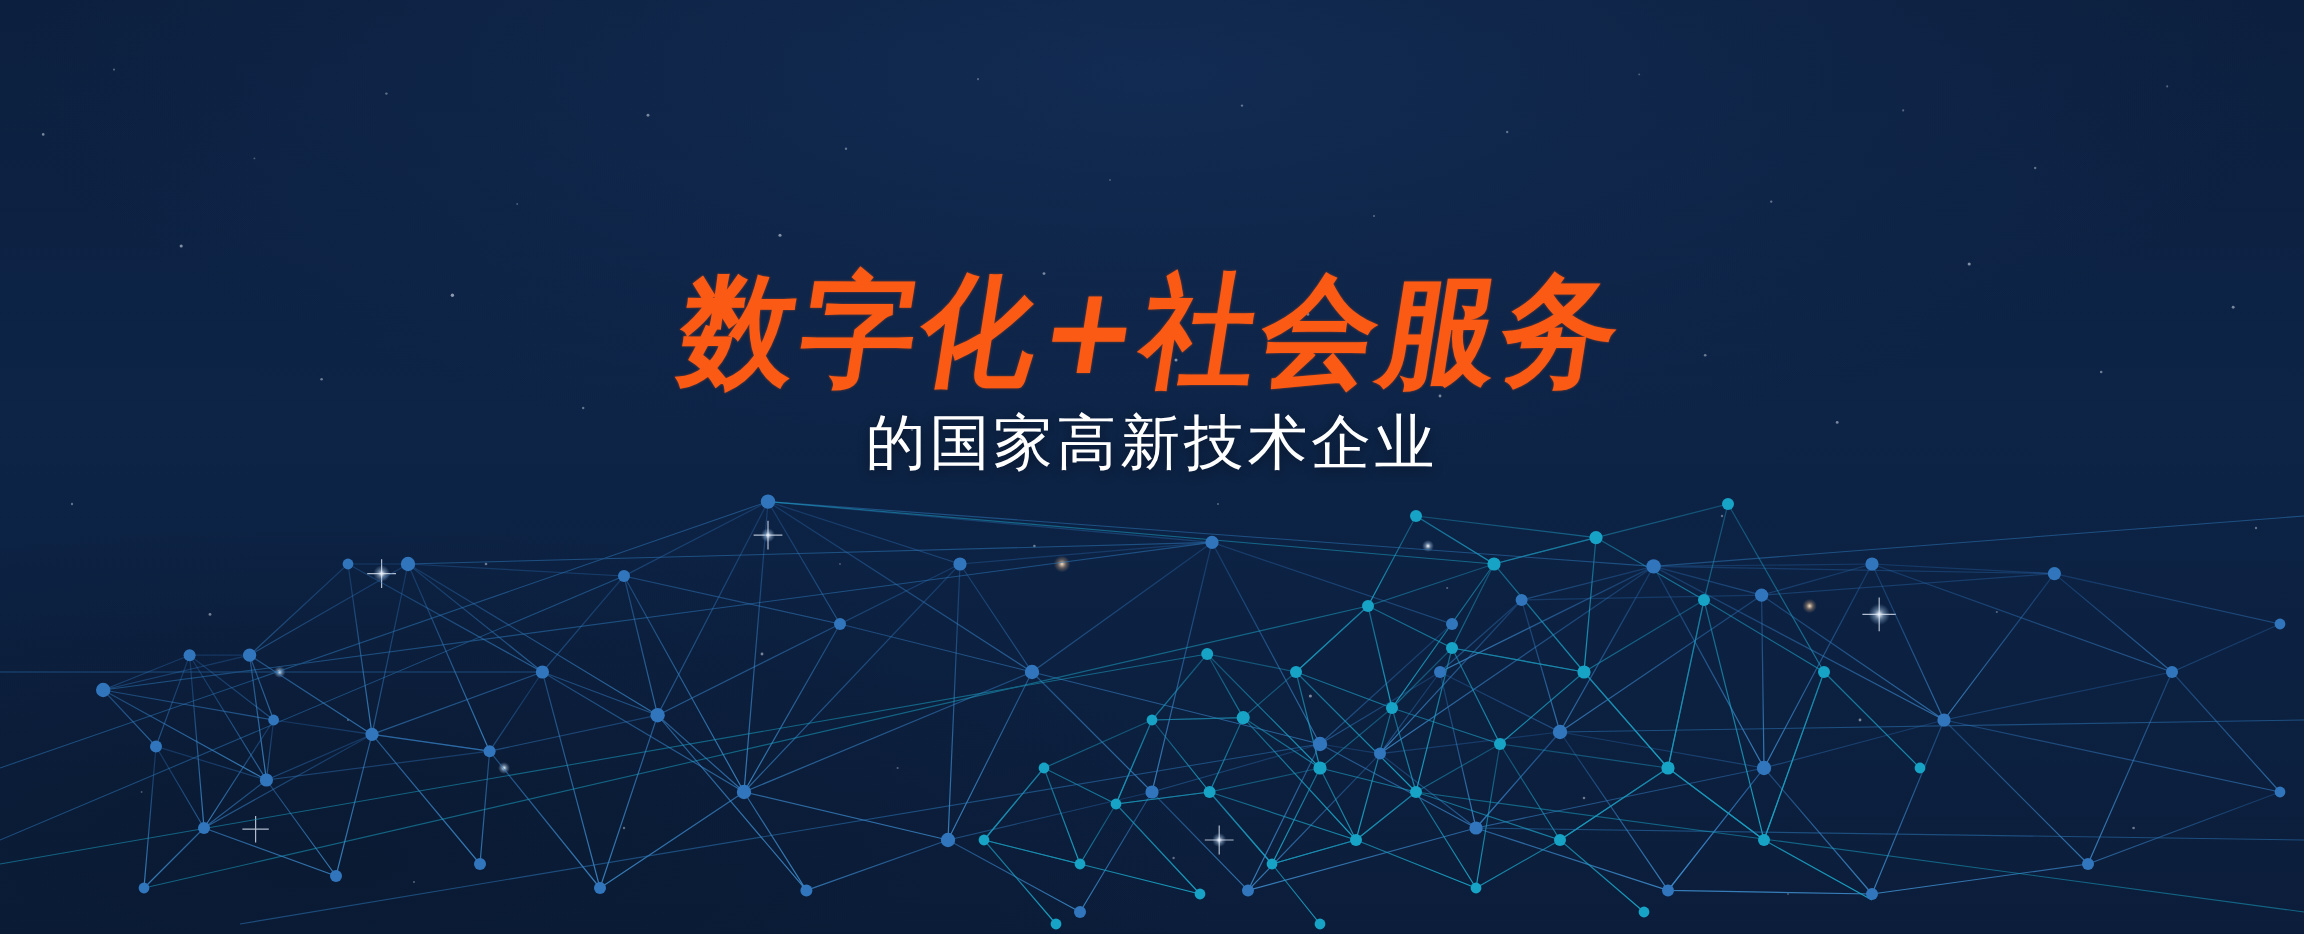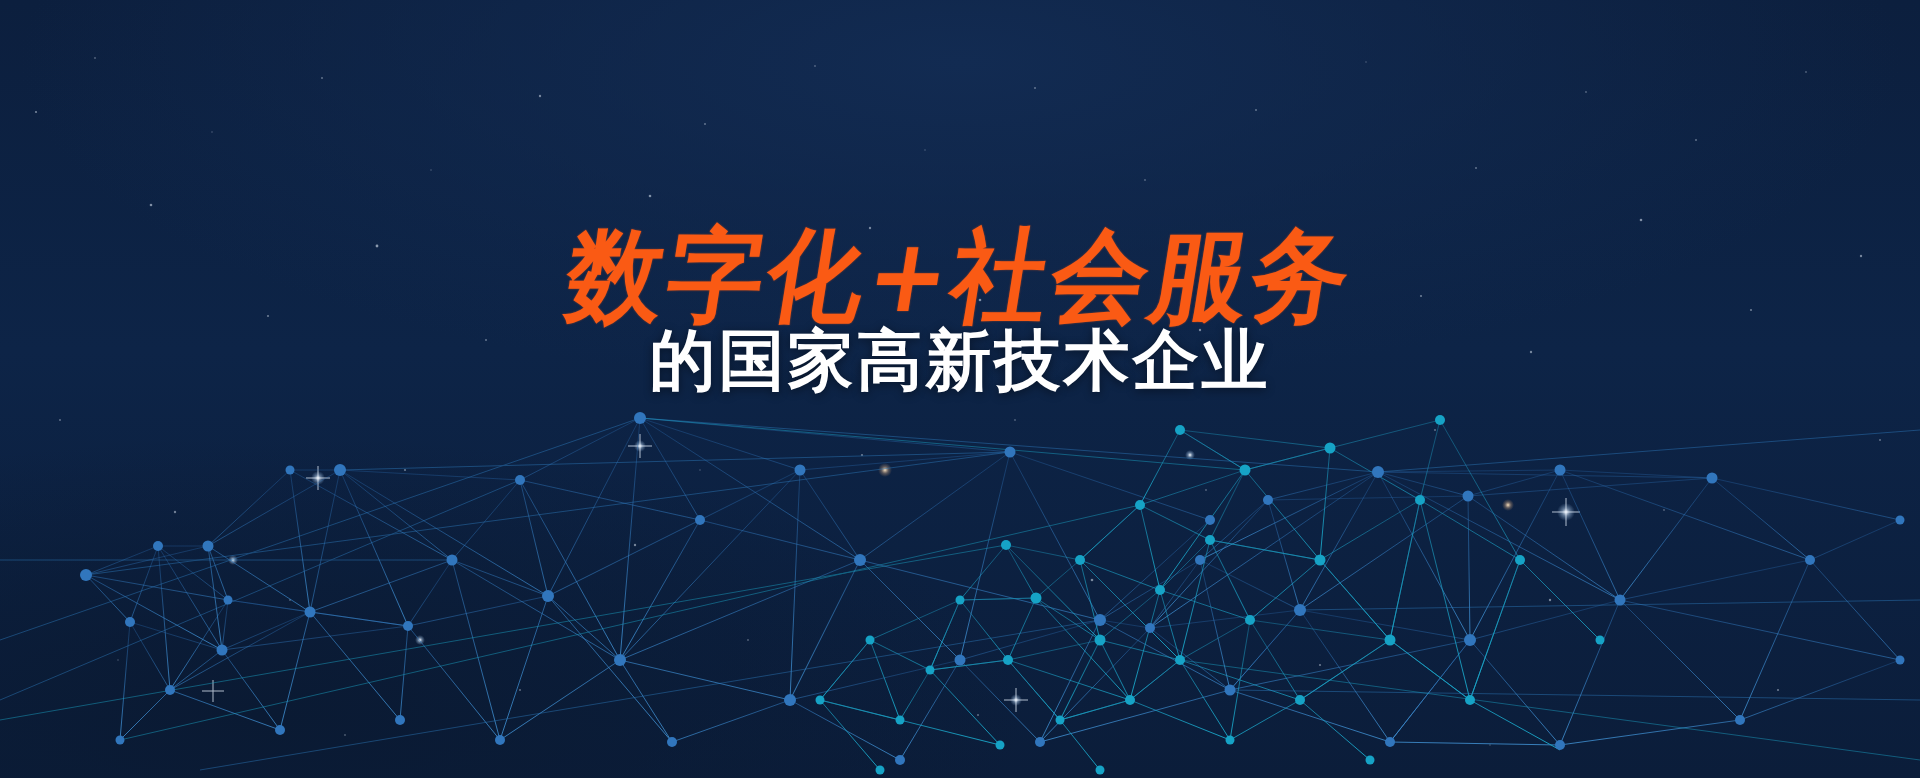--- a/index.html
+++ b/index.html
@@ -22,22 +22,23 @@
     margin-top:228px;
     font-family:"DejaVu Sans","Liberation Sans",sans-serif;
     font-size:96px;line-height:1.0;font-weight:bold;
     color:#fa5a14;
     letter-spacing:4px;
     transform:skewX(-9deg) scaleY(1.06);
     text-shadow:0 0 2px rgba(250,90,20,.55);
     white-space:nowrap;
   }
   #subtitle{
+    margin-top:18px;
     font-family:"DejaVu Serif","Liberation Serif",serif;
-    font-size:66px;line-height:1.1;font-weight:bold;
+    font-size:50px;line-height:1.1;font-weight:normal;
     color:#ffffff;letter-spacing:3px;white-space:nowrap;
     text-shadow:0 2px 10px rgba(0,0,0,.45);
   }
 </style>
 </head>
 <body>
 
 <div id="stage">
 
   <svg id="stars-svg" viewBox="0 0 1920 778" preserveAspectRatio="none">

